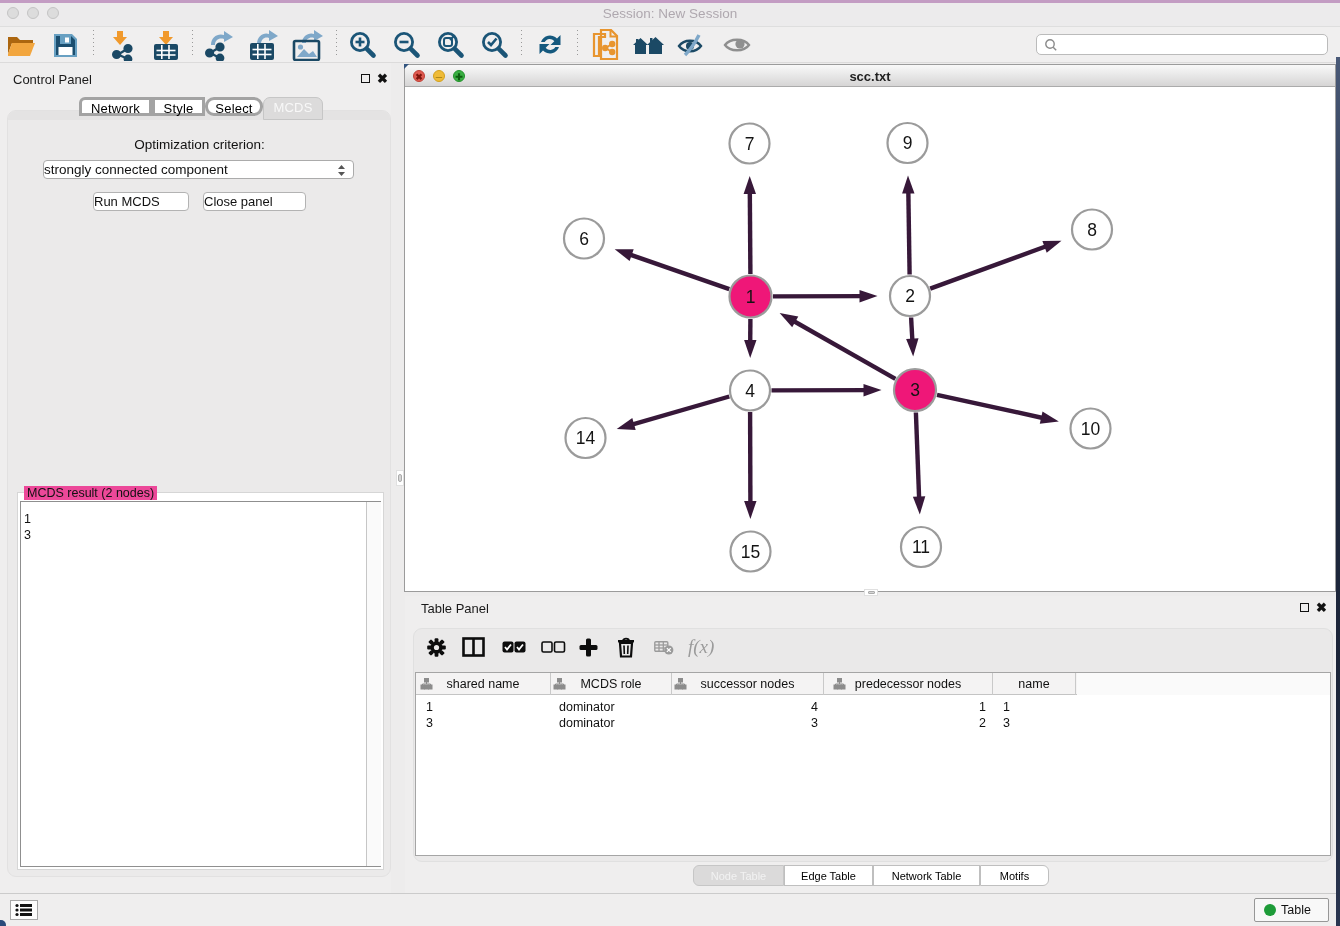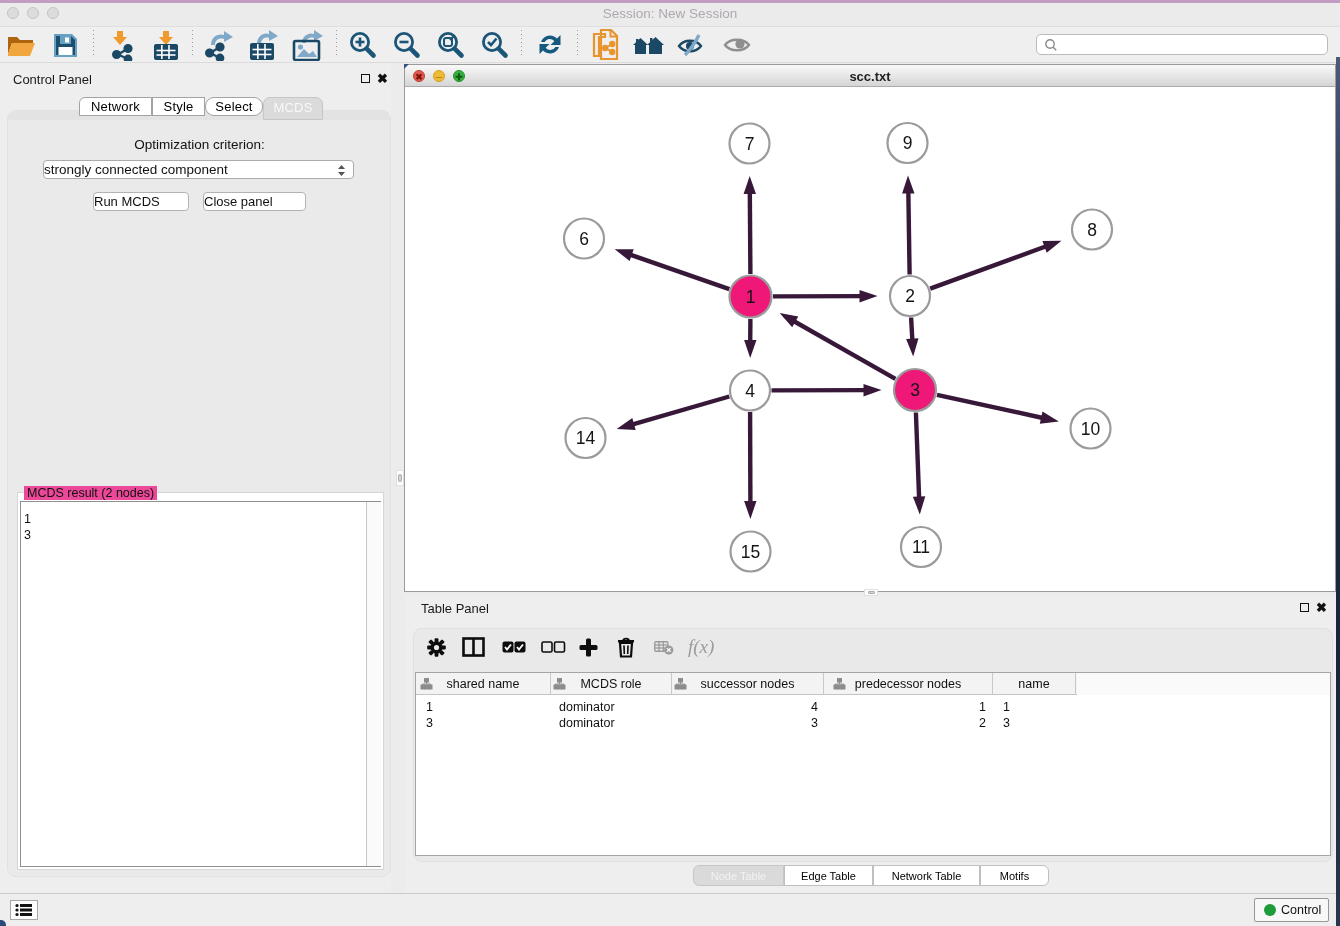--- a/index.html
+++ b/index.html
@@ -23,21 +23,21 @@
   border:1px solid #BBB; border-radius:5px; }
 
 
 #cpanel { left:0; top:63px; width:391px; height:830px; background:#EFEEEE; }
 .paneltitle { position:absolute; font-size:13px; color:#1a1a1a; }
 .wfloat { position:absolute; width:9px; height:9px; border:1.8px solid #111; }
 .wclose { position:absolute; font-size:13px; font-weight:bold; color:#111; }
 #cp-box { position:absolute; left:7px; top:47px; width:384px; height:767px;
   background:#EBEAEA; border:1px solid #E2E1E1; border-radius:9px; }
 .tabrow { position:absolute; font-size:13px; }
-.tab { position:absolute; top:0; height:19px; background:#fff; border:1px solid #a3a3a3;
+.tab { position:absolute; top:0; height:19px; background:#fff; border:3px solid #a3a3a3;
   color:#000; text-align:center; line-height:18px; letter-spacing:0.2px; }
 .tabsel { background:#DCDBDB; color:#F8F8F8; border:1px solid #C6C6C6; border-radius:7px 7px 0 0; }
 #optlabel { position:absolute; left:8px; top:74px; width:383px; text-align:center; font-size:13.5px; color:#111; }
 #dropdown { position:absolute; left:43px; top:97px; width:311px; height:19px; background:#fff;
   border:1px solid #ABABAB; border-radius:4px; font-size:13.5px; color:#111; line-height:18px; }
 .btn { position:absolute; top:129px; height:19px; background:#fff; border:1px solid #B3B3B3;
   border-radius:4px; font-size:13px; color:#111; line-height:17px; }
 #mcdsbox { position:absolute; left:17px; top:429px; width:367px; height:378px; background:#fff;
   border:1px solid #D6D6D6; }
 #mcdsfield { position:absolute; left:2px; top:8px; right:2px; bottom:2px; border:1px solid #8F8F8F; }
@@ -442,21 +442,21 @@
         <circle cx="2" cy="2.5" r="1.6" fill="#111"></circle>
           <circle cx="2" cy="7" r="1.6" fill="#111"></circle>
           <circle cx="2" cy="11.5" r="1.6" fill="#111"></circle>
         <rect x="5" y="1" width="12" height="3" fill="#111"></rect>
           <rect x="5" y="5.5" width="12" height="3" fill="#111"></rect>
           <rect x="5" y="10" width="12" height="3" fill="#111"></rect>
       </svg>
     </div>
     <div id="membtn">
       <span style="position:absolute;left:9px;top:5px;width:12px;height:12px;border-radius:50%;background:#1E9C39;"></span>
-      <span style="position:absolute;left:26px;top:4px;">Control</span>
+      <span style="position:absolute;left:26px;top:4px;">Table</span>
     </div>
   </div>
 
   <div class="abs" id="rightedge"></div>
 
   <div class="abs" style="left:396px;top:470px;width:8px;height:16px;background:#fff;border:1px solid #E0E0E0;">
     <div style="position:absolute;left:1px;top:3px;width:4px;height:8px;background:#D6D6D6;border:1px solid #ABABAB;border-radius:2px;"></div>
   </div>
   <div class="abs" style="left:864px;top:589px;width:14px;height:7px;background:#fff;border:1px solid #E0E0E0;">
     <div style="position:absolute;left:3px;top:1px;width:7px;height:3px;background:#D6D6D6;border:1px solid #ABABAB;border-radius:1px;"></div>

